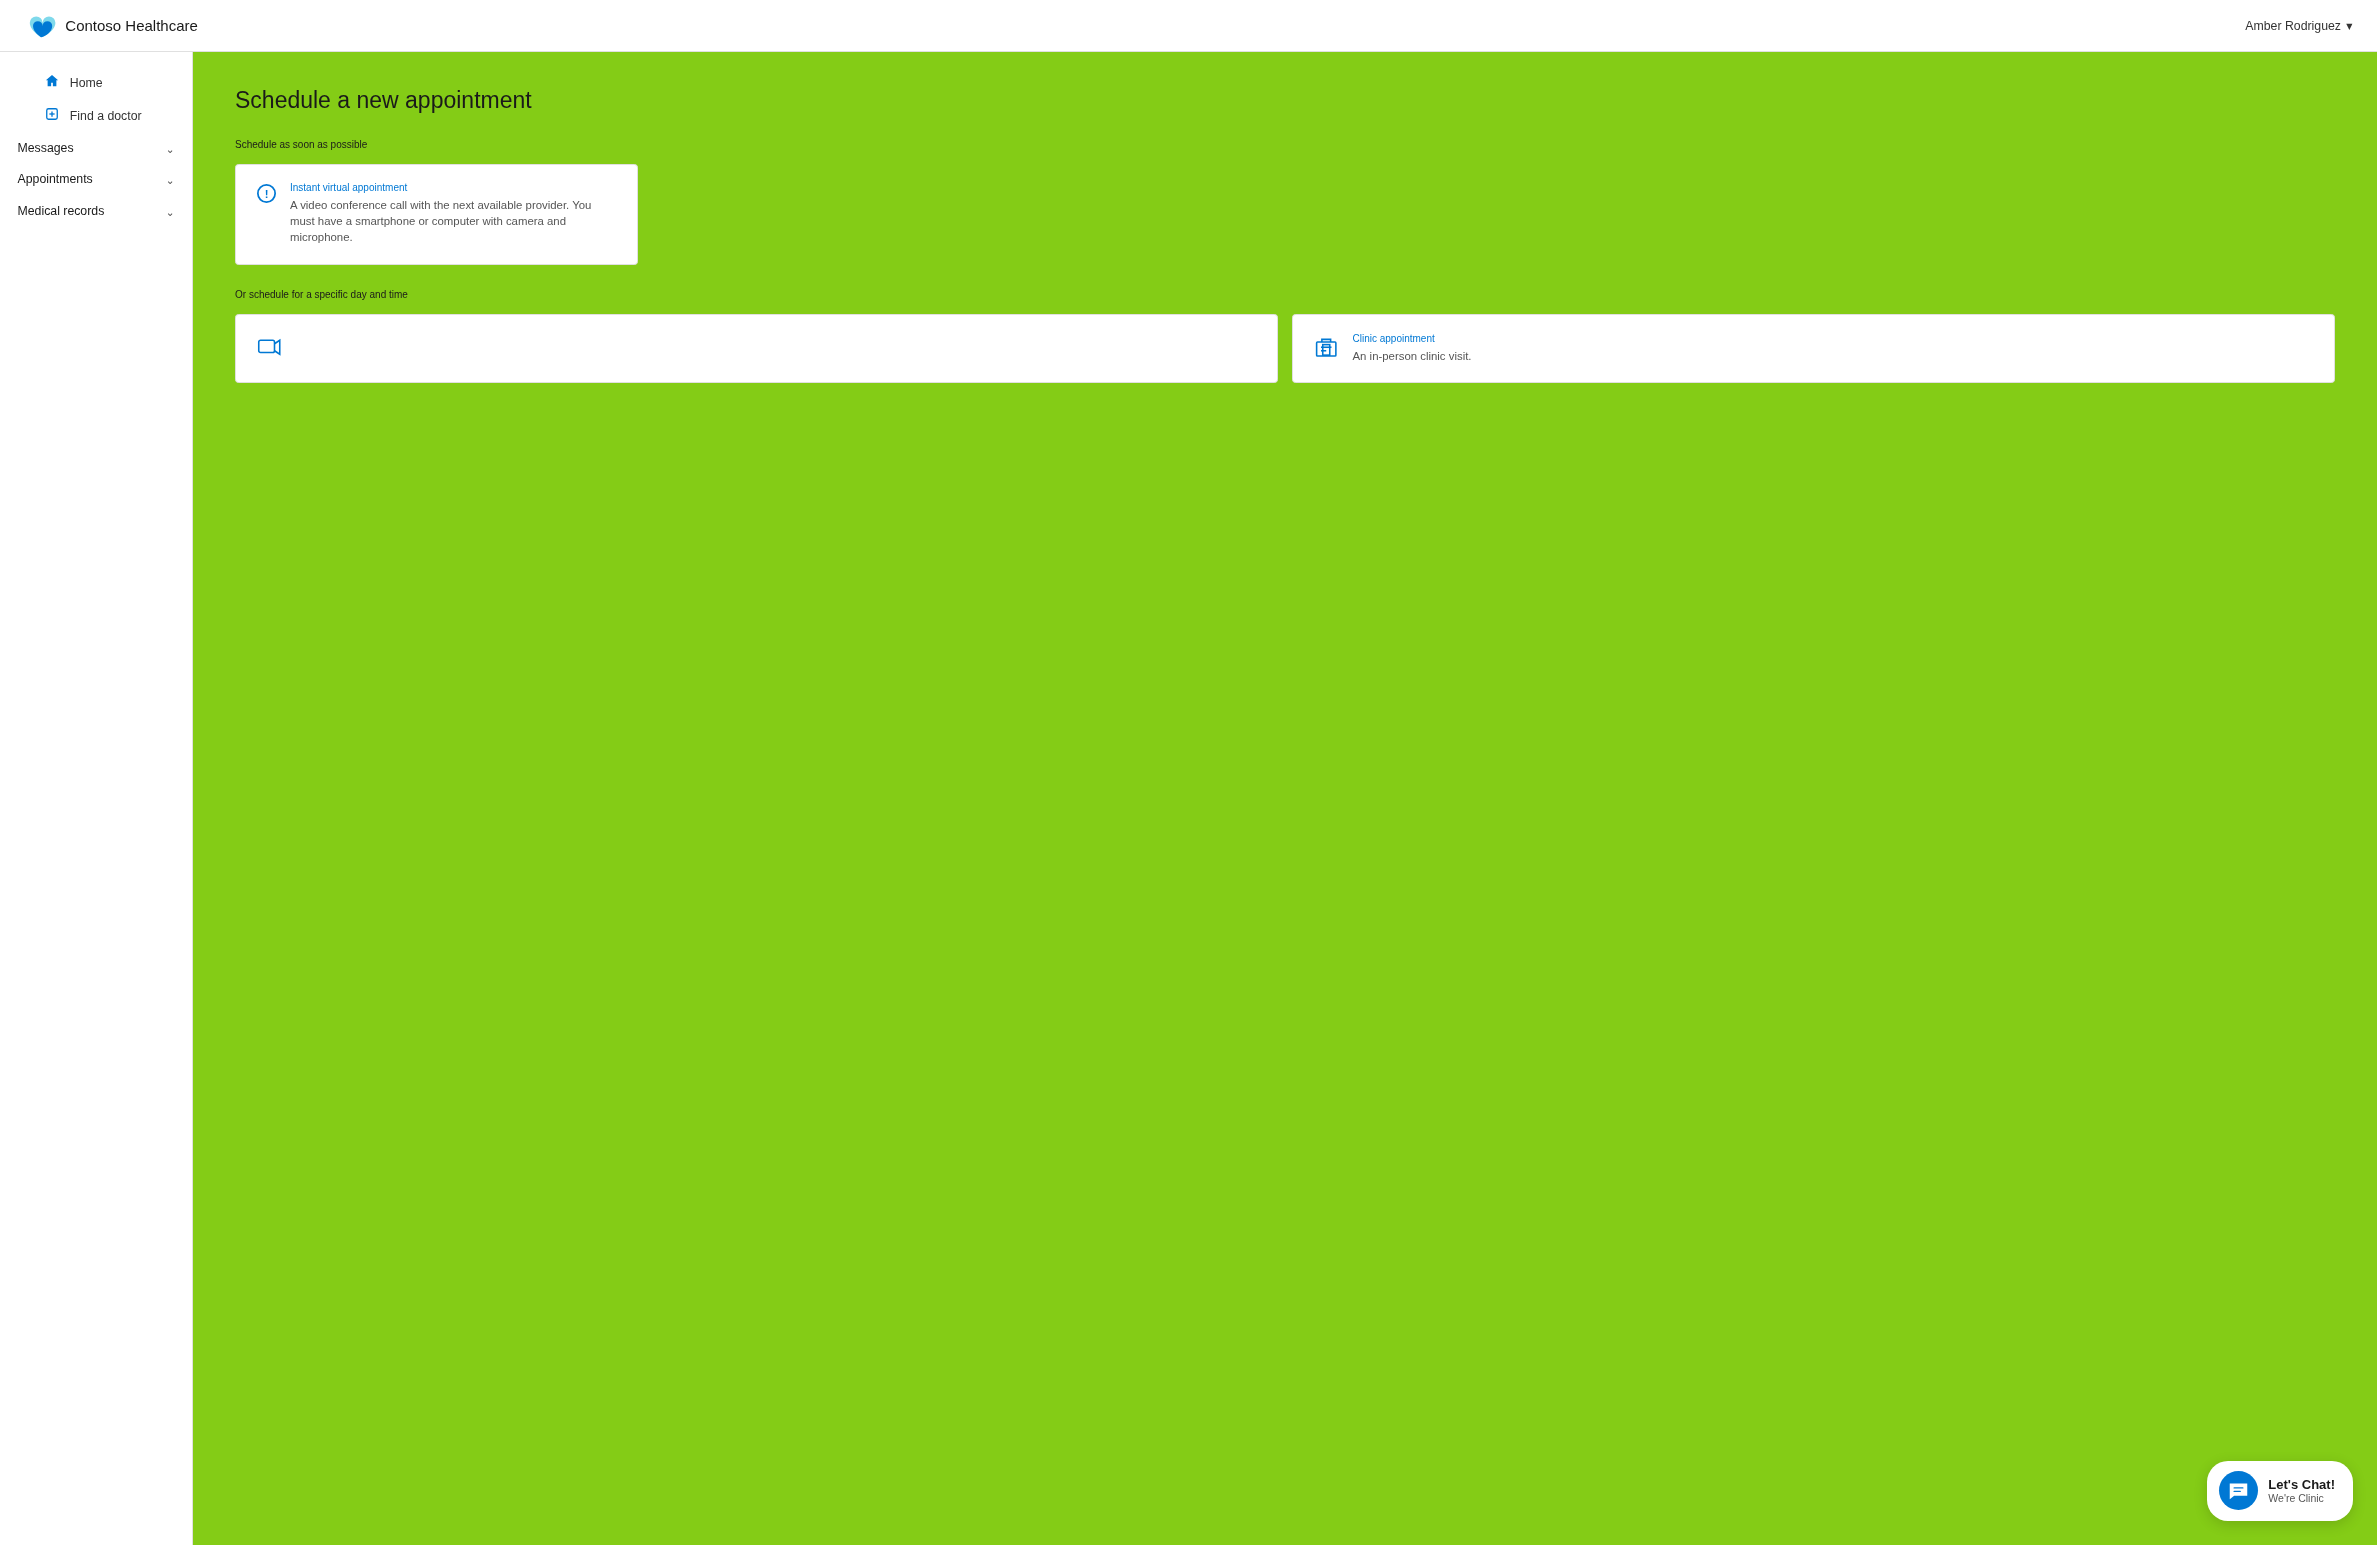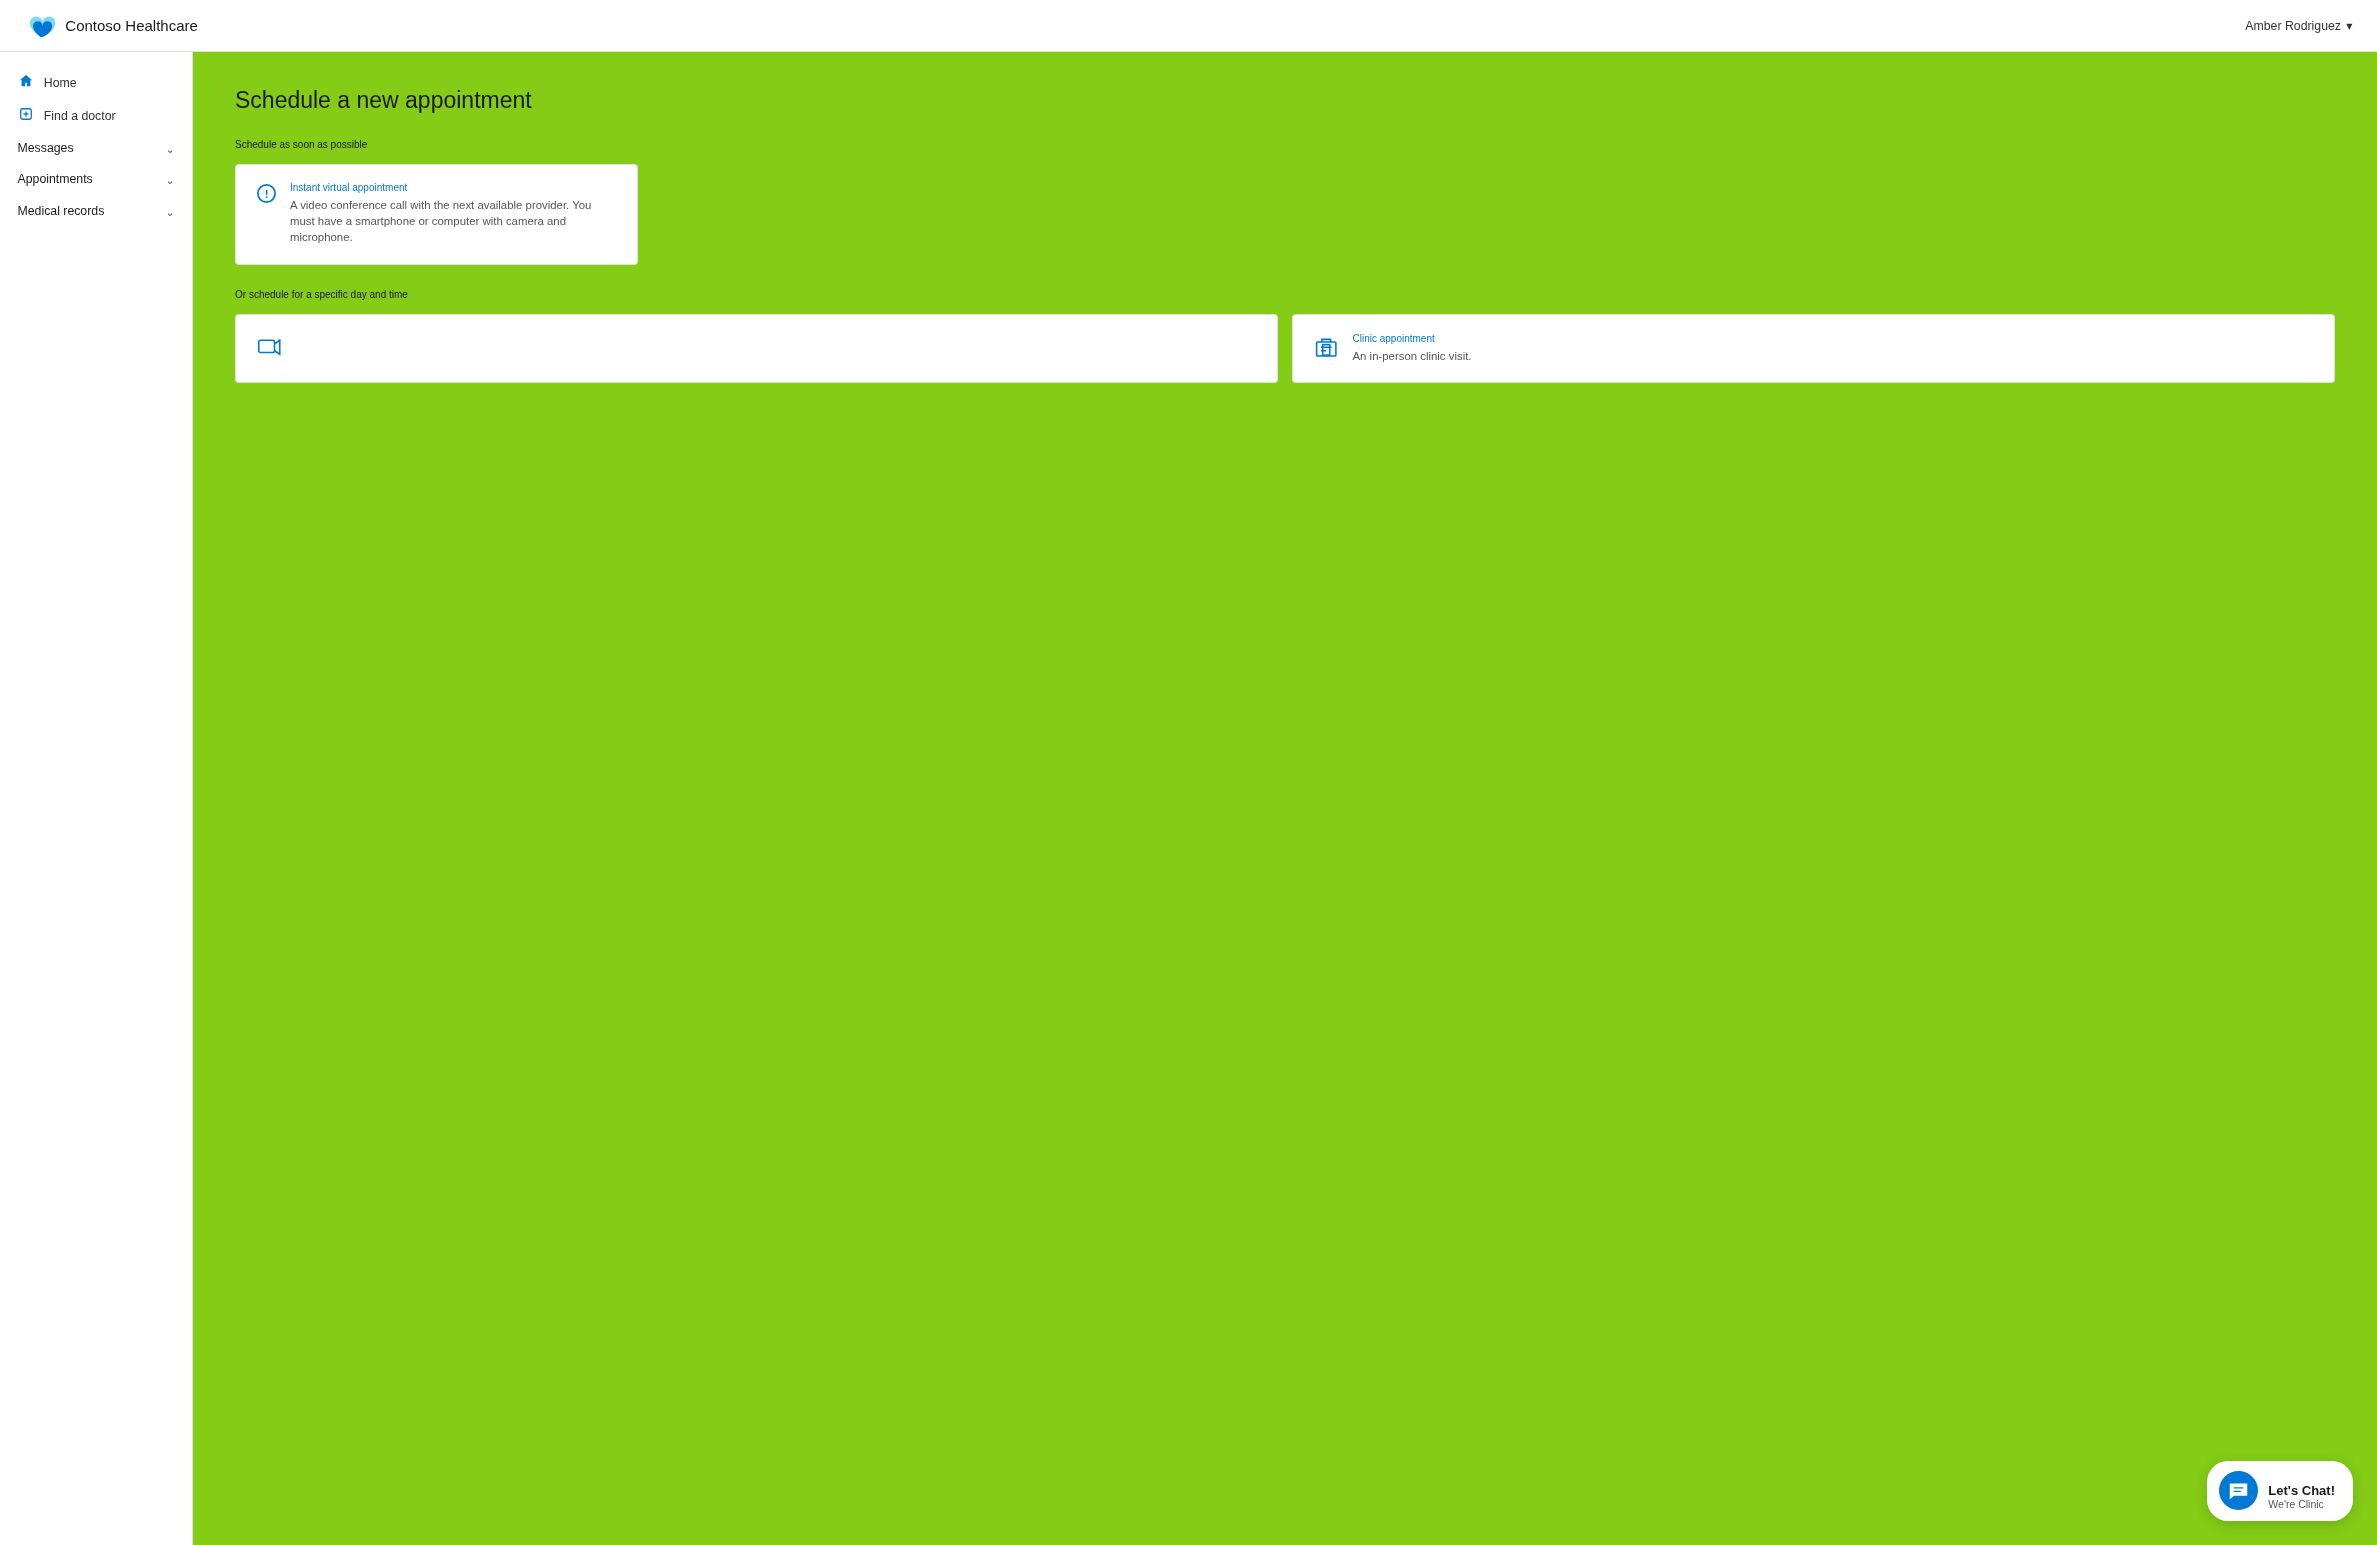--- a/index.html
+++ b/index.html
@@ -51,20 +51,21 @@
       flex-shrink: 0;
     }
     .sidebar-item {
       display: flex;
       align-items: center;
       gap: 8.8px;
       padding: 8px 17.5px;
       font-size: 12.3px;
       cursor: pointer;
       color: #333;
+      margin-left: 26px;
     }
     .sidebar-item .item-icon { color: #0078d4; font-size: 14px; width: 17.5px; text-align: center; }
     .sidebar-collapsible {
       display: flex;
       align-items: flex-end;
       justify-content: space-between;
       padding: 8.8px 17.5px;
       font-size: 12.3px;
       font-weight: 400;
       cursor: pointer;
@@ -148,21 +149,21 @@
 
     
     .chat-widget {
       position: fixed;
       bottom: 24.5px;
       right: 24.5px;
       background: #fff;
       border-radius: 21px;
       box-shadow: 0 3.5px 14px rgba(0,0,0,0.15);
       display: flex;
-      align-items: flex-end;
+      align-items: center;
       gap: 10.5px;
       padding: 10.5px 17.5px 10.5px 12.3px;
       cursor: pointer;
     }
     .chat-icon-circle {
       background: #0078d4;
       border-radius: 50%;
       width: 39px;
       height: 39px;
       display: flex;

